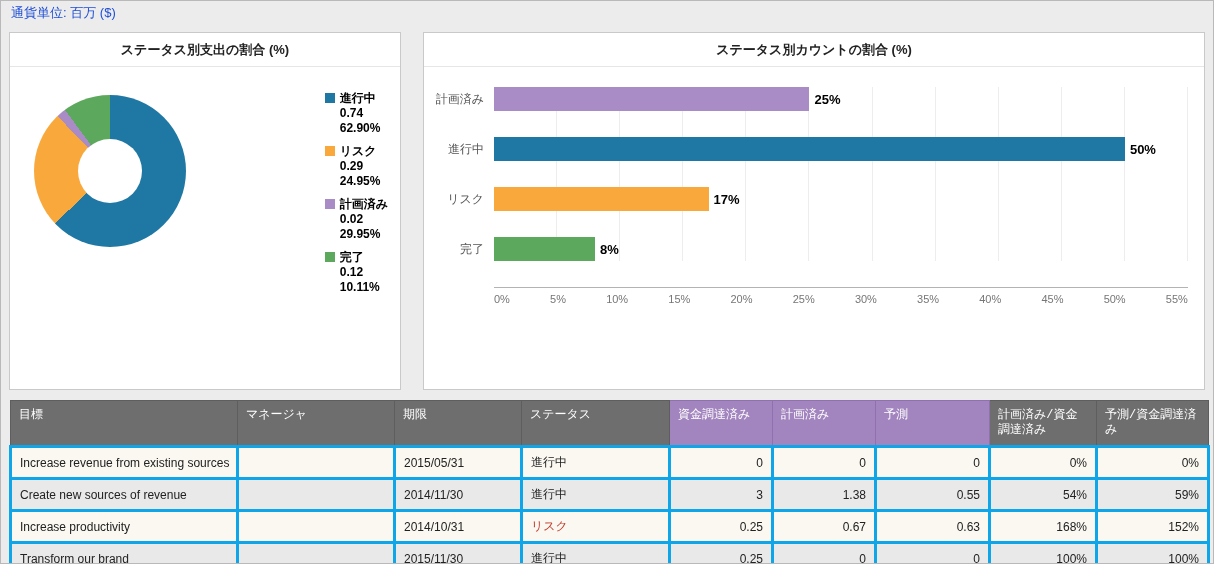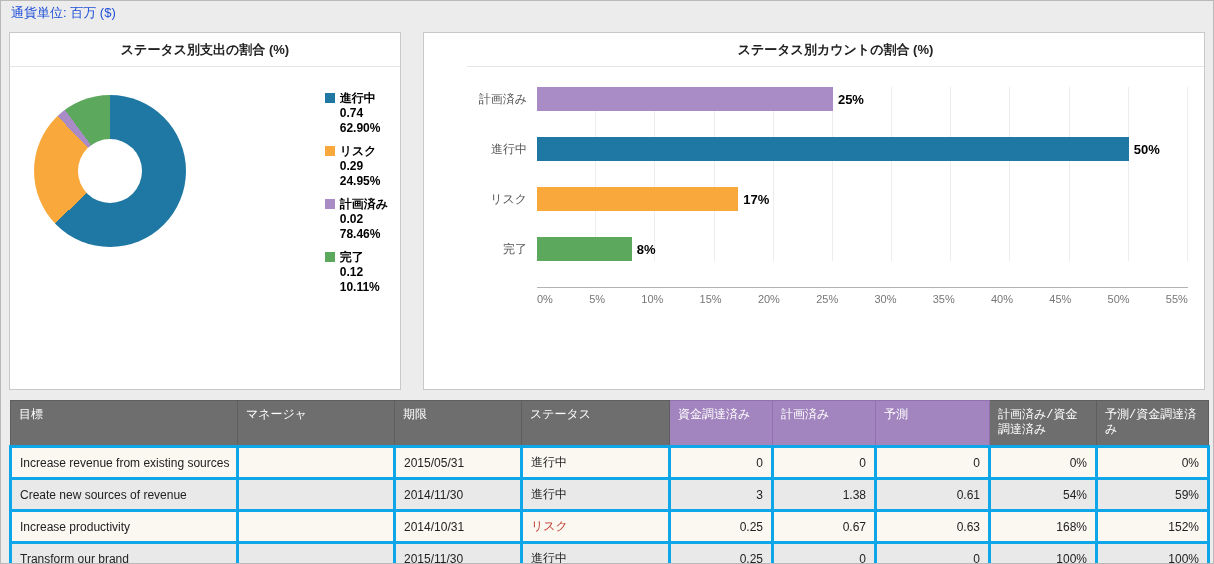--- a/index.html
+++ b/index.html
@@ -27,21 +27,21 @@
     border:1px solid #a3bed4; color:#a3bed4;
     font-size:12px; line-height:14px; text-align:center;
     cursor:pointer; user-select:none;
   }
   .currency { padding:3px 10px 10px 10px; font-size:13px; color:#1d4ed8; }
 
   
   .panels { display:flex; gap:22px; padding:0 8px; height:358px; }
   .panel { background:#fff; border:1px solid #c9c9c9; overflow:hidden; }
   .panel-left { width:392px; flex:none; }
-  .panel-right { flex:1;padding-left:43px; }
+  .panel-right { flex:1; }
   .panel-title {
     text-align:center; font-weight:bold; font-size:13px; color:#222;
     padding:8px 0 7px 0; border-bottom:1px solid #e6e6e6;
   }
 
   
   .donut-wrap { display:flex; padding:28px 8px 0 24px; }
   .donut {
     width:152px; height:152px; border-radius:50%;
     position:relative; flex:none;
@@ -121,21 +121,21 @@
             <div class="legend-pct">62.90%</div>
           </div>
           <div class="legend-item">
             <div><span class="swatch" style="background: rgb(249, 169, 60);"></span><span>リスク</span></div>
             <div class="legend-val">0.29</div>
             <div class="legend-pct">24.95%</div>
           </div>
           <div class="legend-item">
             <div><span class="swatch" style="background: rgb(169, 139, 197);"></span><span>計画済み</span></div>
             <div class="legend-val">0.02</div>
-            <div class="legend-pct">78.46%</div>
+            <div class="legend-pct">29.95%</div>
           </div>
           <div class="legend-item">
             <div><span class="swatch" style="background: rgb(92, 168, 92);"></span><span>完了</span></div>
             <div class="legend-val">0.12</div>
             <div class="legend-pct">10.11%</div>
           </div>
         </div>
       </div>
     </div>
 
@@ -220,21 +220,21 @@
           <td class="num">0%</td>
           <td class="num">0%</td>
         </tr>
         <tr>
           <td>Create new sources of revenue</td>
           <td></td>
           <td>2014/11/30</td>
           <td>進行中</td>
           <td class="num">3</td>
           <td class="num">1.38</td>
-          <td class="num">0.61</td>
+          <td class="num">0.55</td>
           <td class="num">54%</td>
           <td class="num">59%</td>
         </tr>
         <tr>
           <td>Increase productivity</td>
           <td></td>
           <td>2014/10/31</td>
           <td class="risk">リスク</td>
           <td class="num">0.25</td>
           <td class="num">0.67</td>

